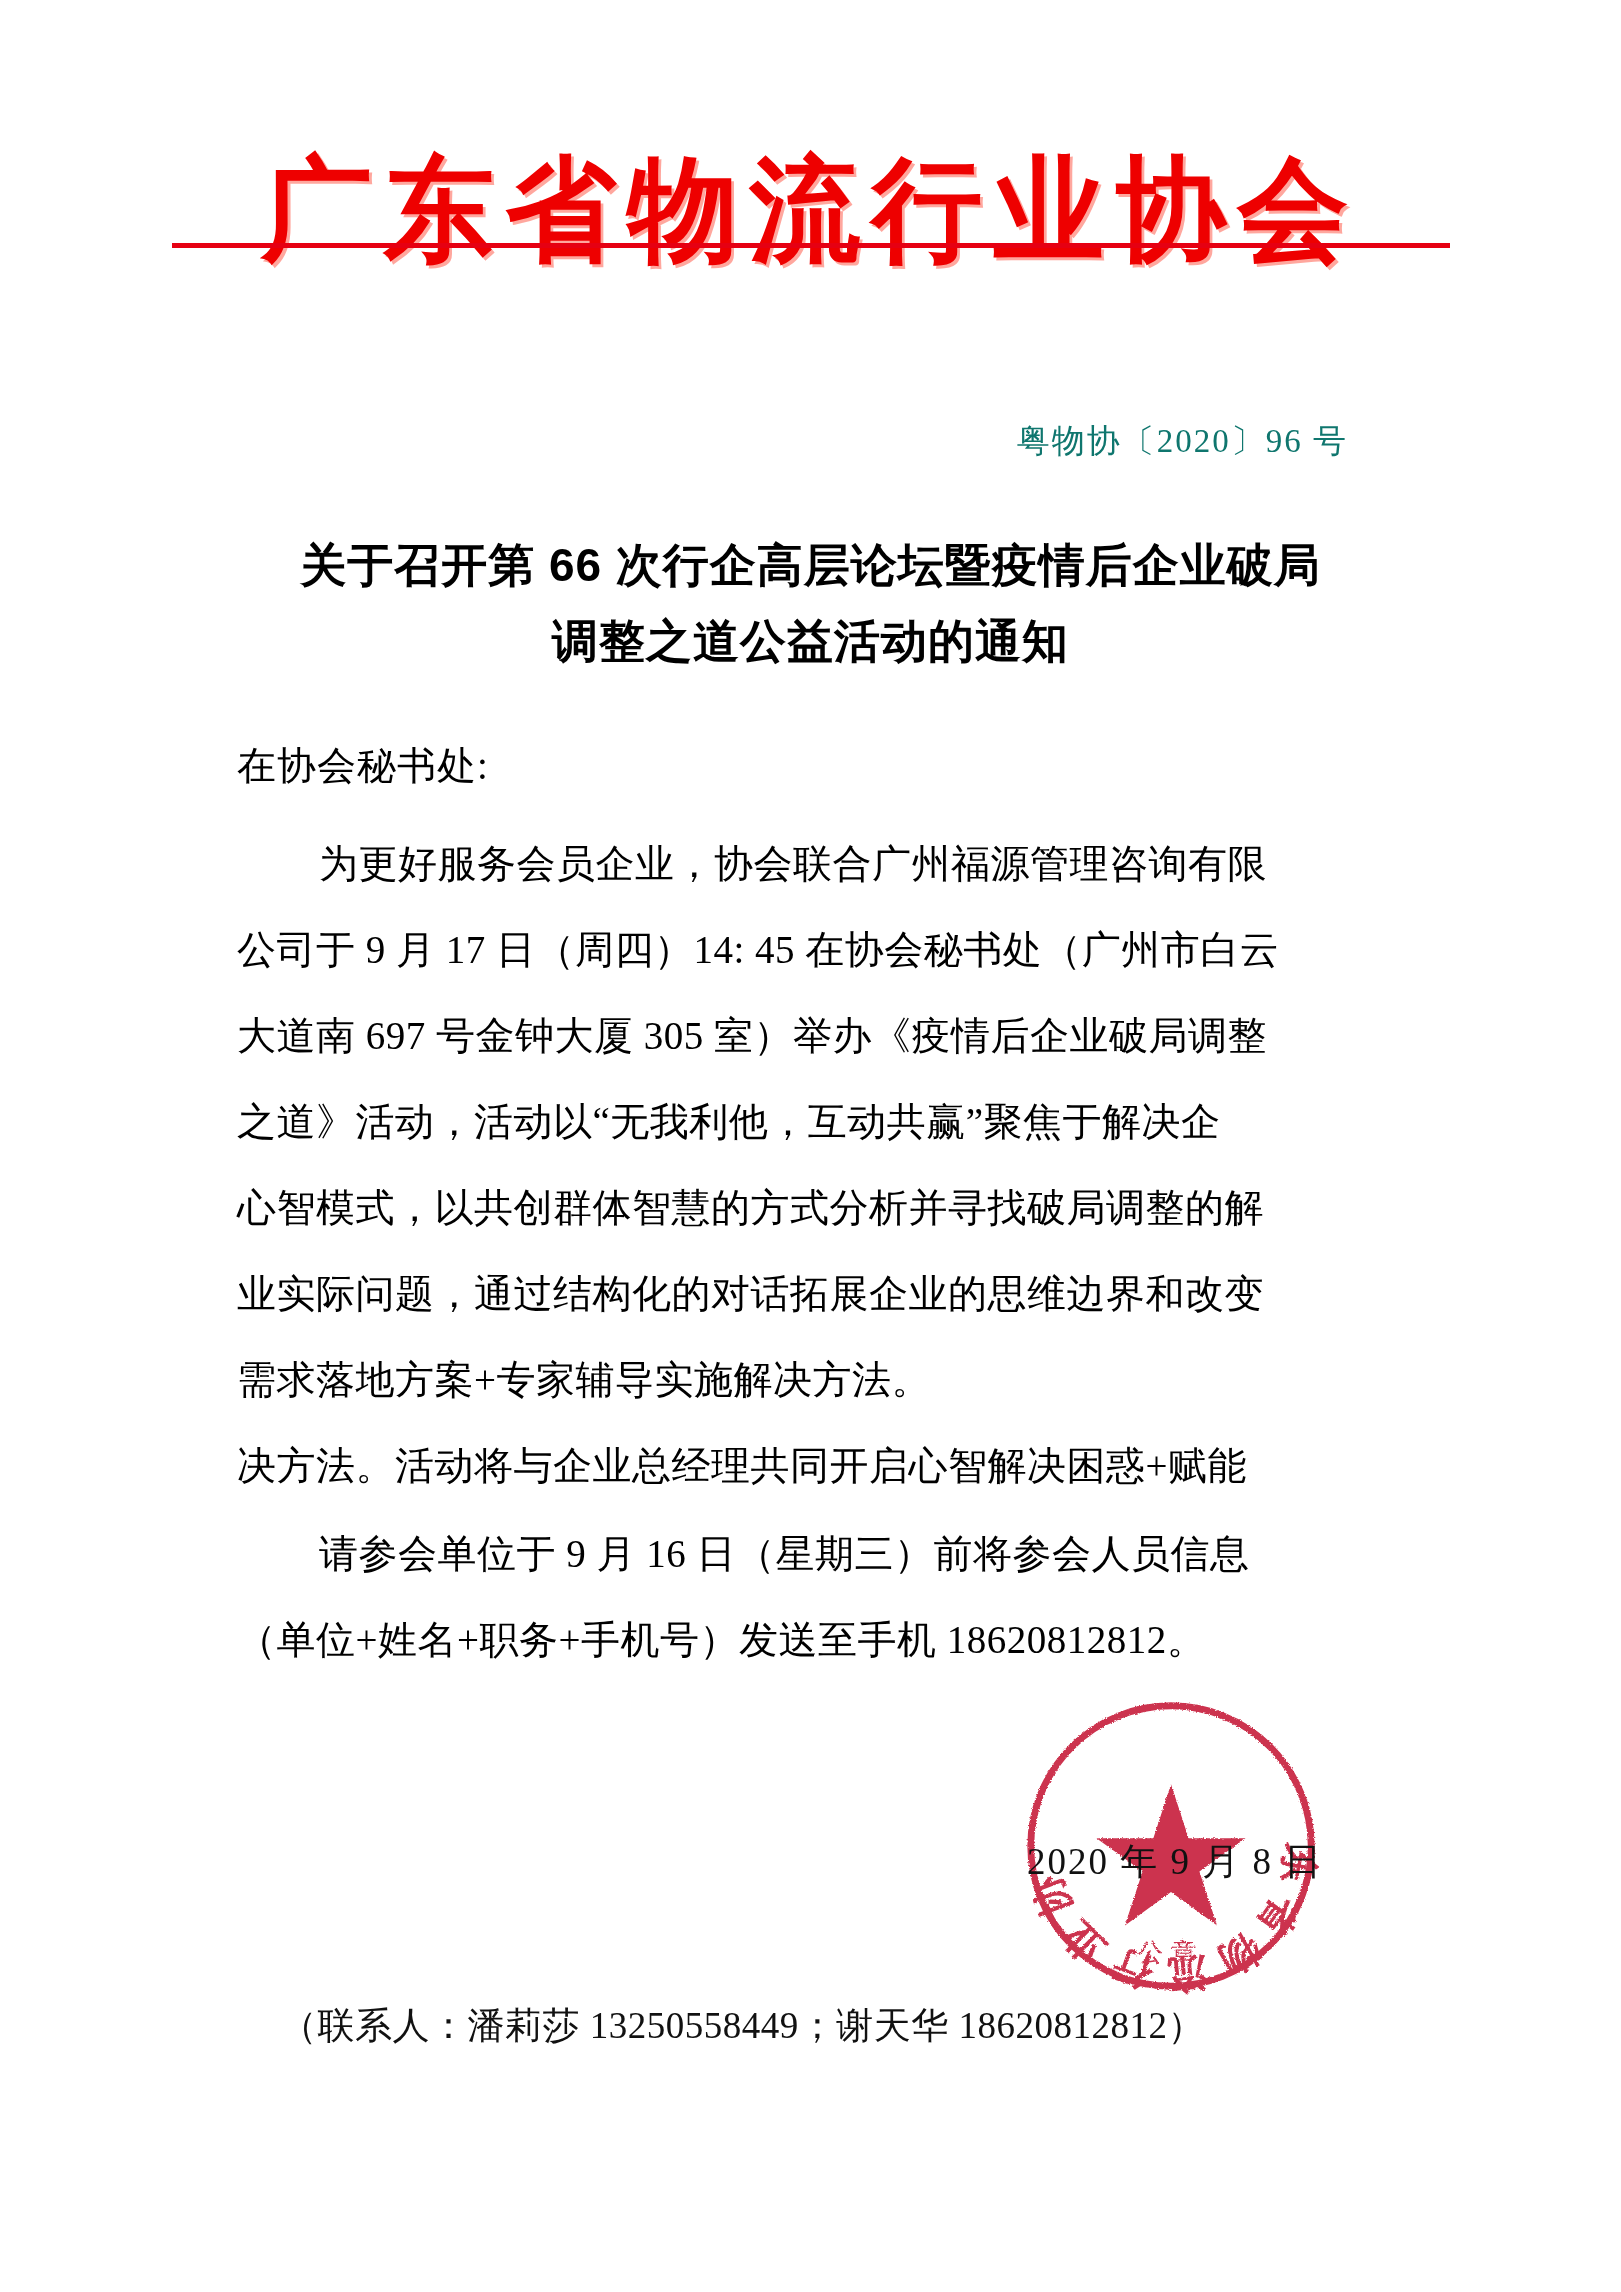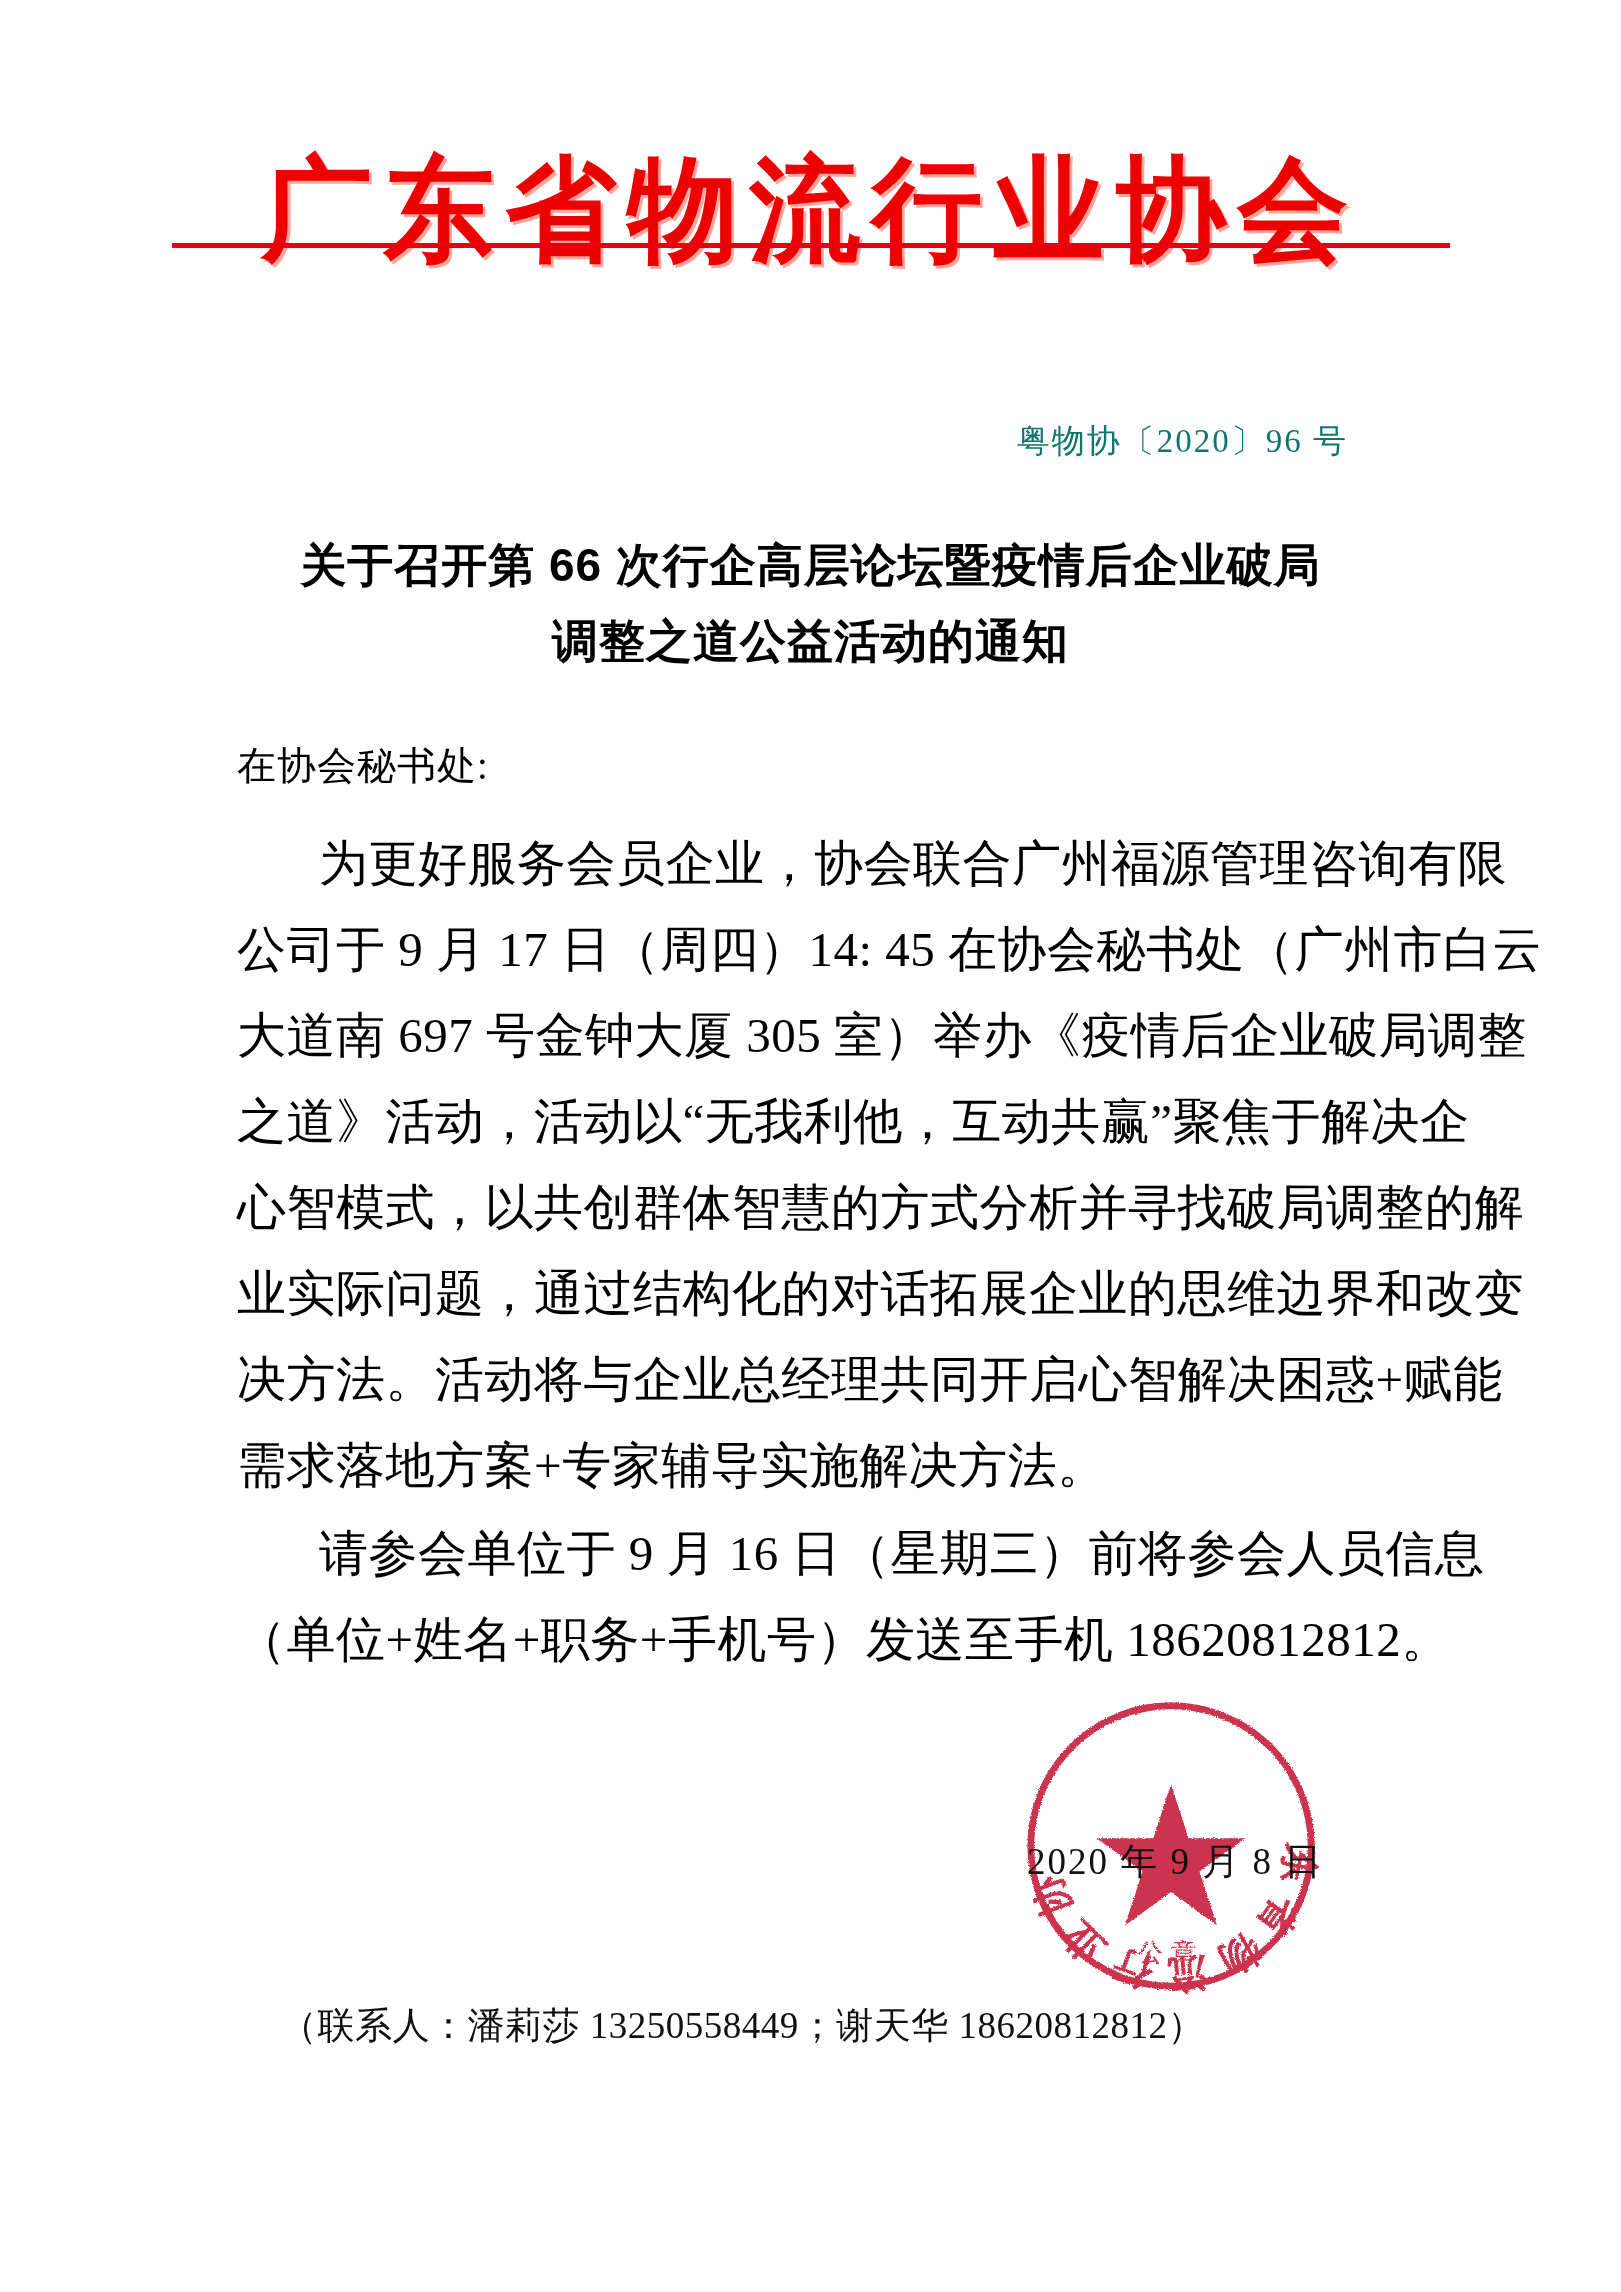--- a/index.html
+++ b/index.html
@@ -82,21 +82,21 @@
     top: 737px;
     width: 1162px;
   }
   .salutation {
     font-size: 39px;
     line-height: 57px;
     letter-spacing: 1px;
     margin-bottom: 27.4px;
   }
   .para {
-    font-size: 49px;
+    font-size: 39px;
     line-height: 86px;
     letter-spacing: 0.5px;
     text-align: justify;
   }
   .para .ln {
     display: block;
     white-space: nowrap;
   }
   .para .indent { padding-left: 82px; }
   .para + .para { margin-top: 2px; }
@@ -155,22 +155,22 @@
 
     <div class="salutation">在协会秘书处:</div>
 
     <div class="para">
       <span class="ln indent">为更好服务会员企业，协会联合广州福源管理咨询有限</span>
       <span class="ln">公司于 9 月 17 日（周四）14: 45 在协会秘书处（广州市白云</span>
       <span class="ln">大道南 697 号金钟大厦 305 室）举办《疫情后企业破局调整</span>
       <span class="ln">之道》活动，活动以“无我利他，互动共赢”聚焦于解决企</span>
       <span class="ln">心智模式，以共创群体智慧的方式分析并寻找破局调整的解</span>
       <span class="ln">业实际问题，通过结构化的对话拓展企业的思维边界和改变</span>
+      <span class="ln">需求落地方案+专家辅导实施解决方法。</span>
       <span class="ln">决方法。活动将与企业总经理共同开启心智解决困惑+赋能</span>
-      <span class="ln">需求落地方案+专家辅导实施解决方法。</span>
     </div>
 
     <div class="para">
       <span class="ln indent">请参会单位于 9 月 16 日（星期三）前将参会人员信息</span>
       <span class="ln">（单位+姓名+职务+手机号）发送至手机 18620812812。</span>
     </div>
 
   </div>
 
   <div class="seal">

